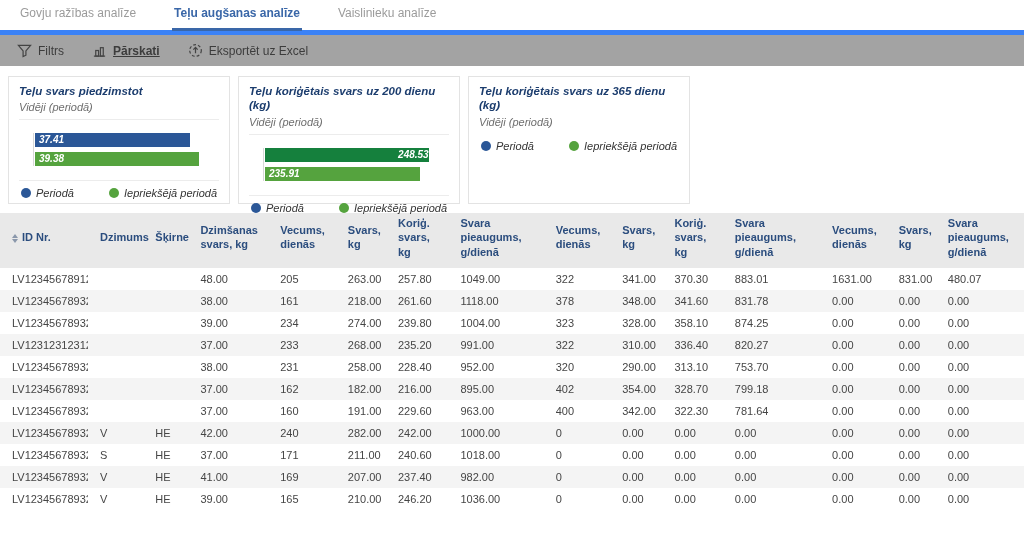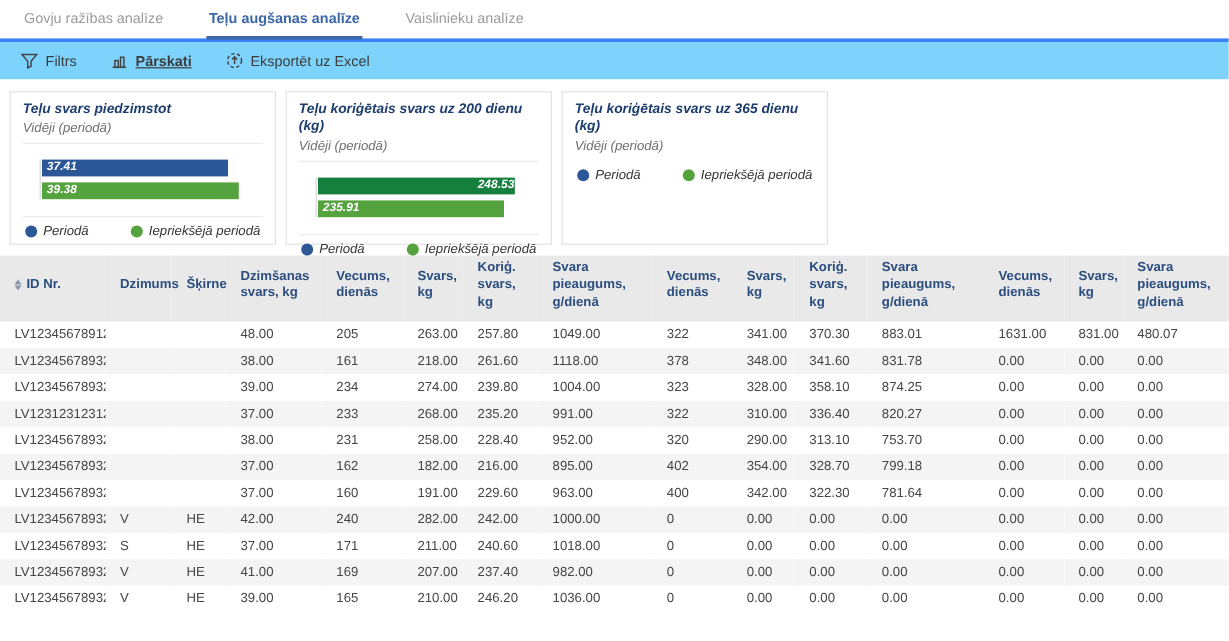--- a/index.html
+++ b/index.html
@@ -1,28 +1,28 @@
 <!DOCTYPE html>
 <html><head>
 <meta charset="utf-8">
 <style>
   * { box-sizing: border-box; margin: 0; padding: 0; }
   html,body { width:1024px; height:534px; background:#fff; overflow:hidden;
     font-family:"Liberation Sans", sans-serif; }
 
   
   .tab-bar { display:flex; align-items:flex-end; gap:34px; padding:0 18px;
-    height:35px; border-bottom:3px solid #3b82f6; background:#fff; }
+    height:35px; border-bottom:5px solid #3b82f6; background:#fff; }
   .tab { font-size:12px; color:#9b9b9b; padding:10px 2px 8px; cursor:pointer;
     border-bottom:3px solid transparent; margin-bottom:-1px; white-space:nowrap; }
   .tab.active { color:#3a67a8; font-weight:bold; border-bottom-color:#3a67a8; }
 
   
   .toolbar { display:flex; align-items:center; gap:28px; height:31px;
-    background:#7dd3fc; padding:0 17px; }
+    background:#a3a3a3; padding:0 17px; }
   .tb-item { display:flex; align-items:center; gap:6px; font-size:12px;
     color:#3c3c3c; cursor:pointer; }
   .tb-item svg { display:block; }
   .tb-item .lbl.active { font-weight:bold; text-decoration:underline; }
 
   
   .cards { display:flex; gap:8px; padding:10px 8px 0 8px;font-style:italic; }
   .card { width:222px; height:128px; border:1px solid #e3e3e3; background:#fff;
     padding:7px 10px 5px; display:flex; flex-direction:column; }
   .card-title { font-size:11.5px; font-weight:bold; color:#1c3d6e; line-height:1.25; }

